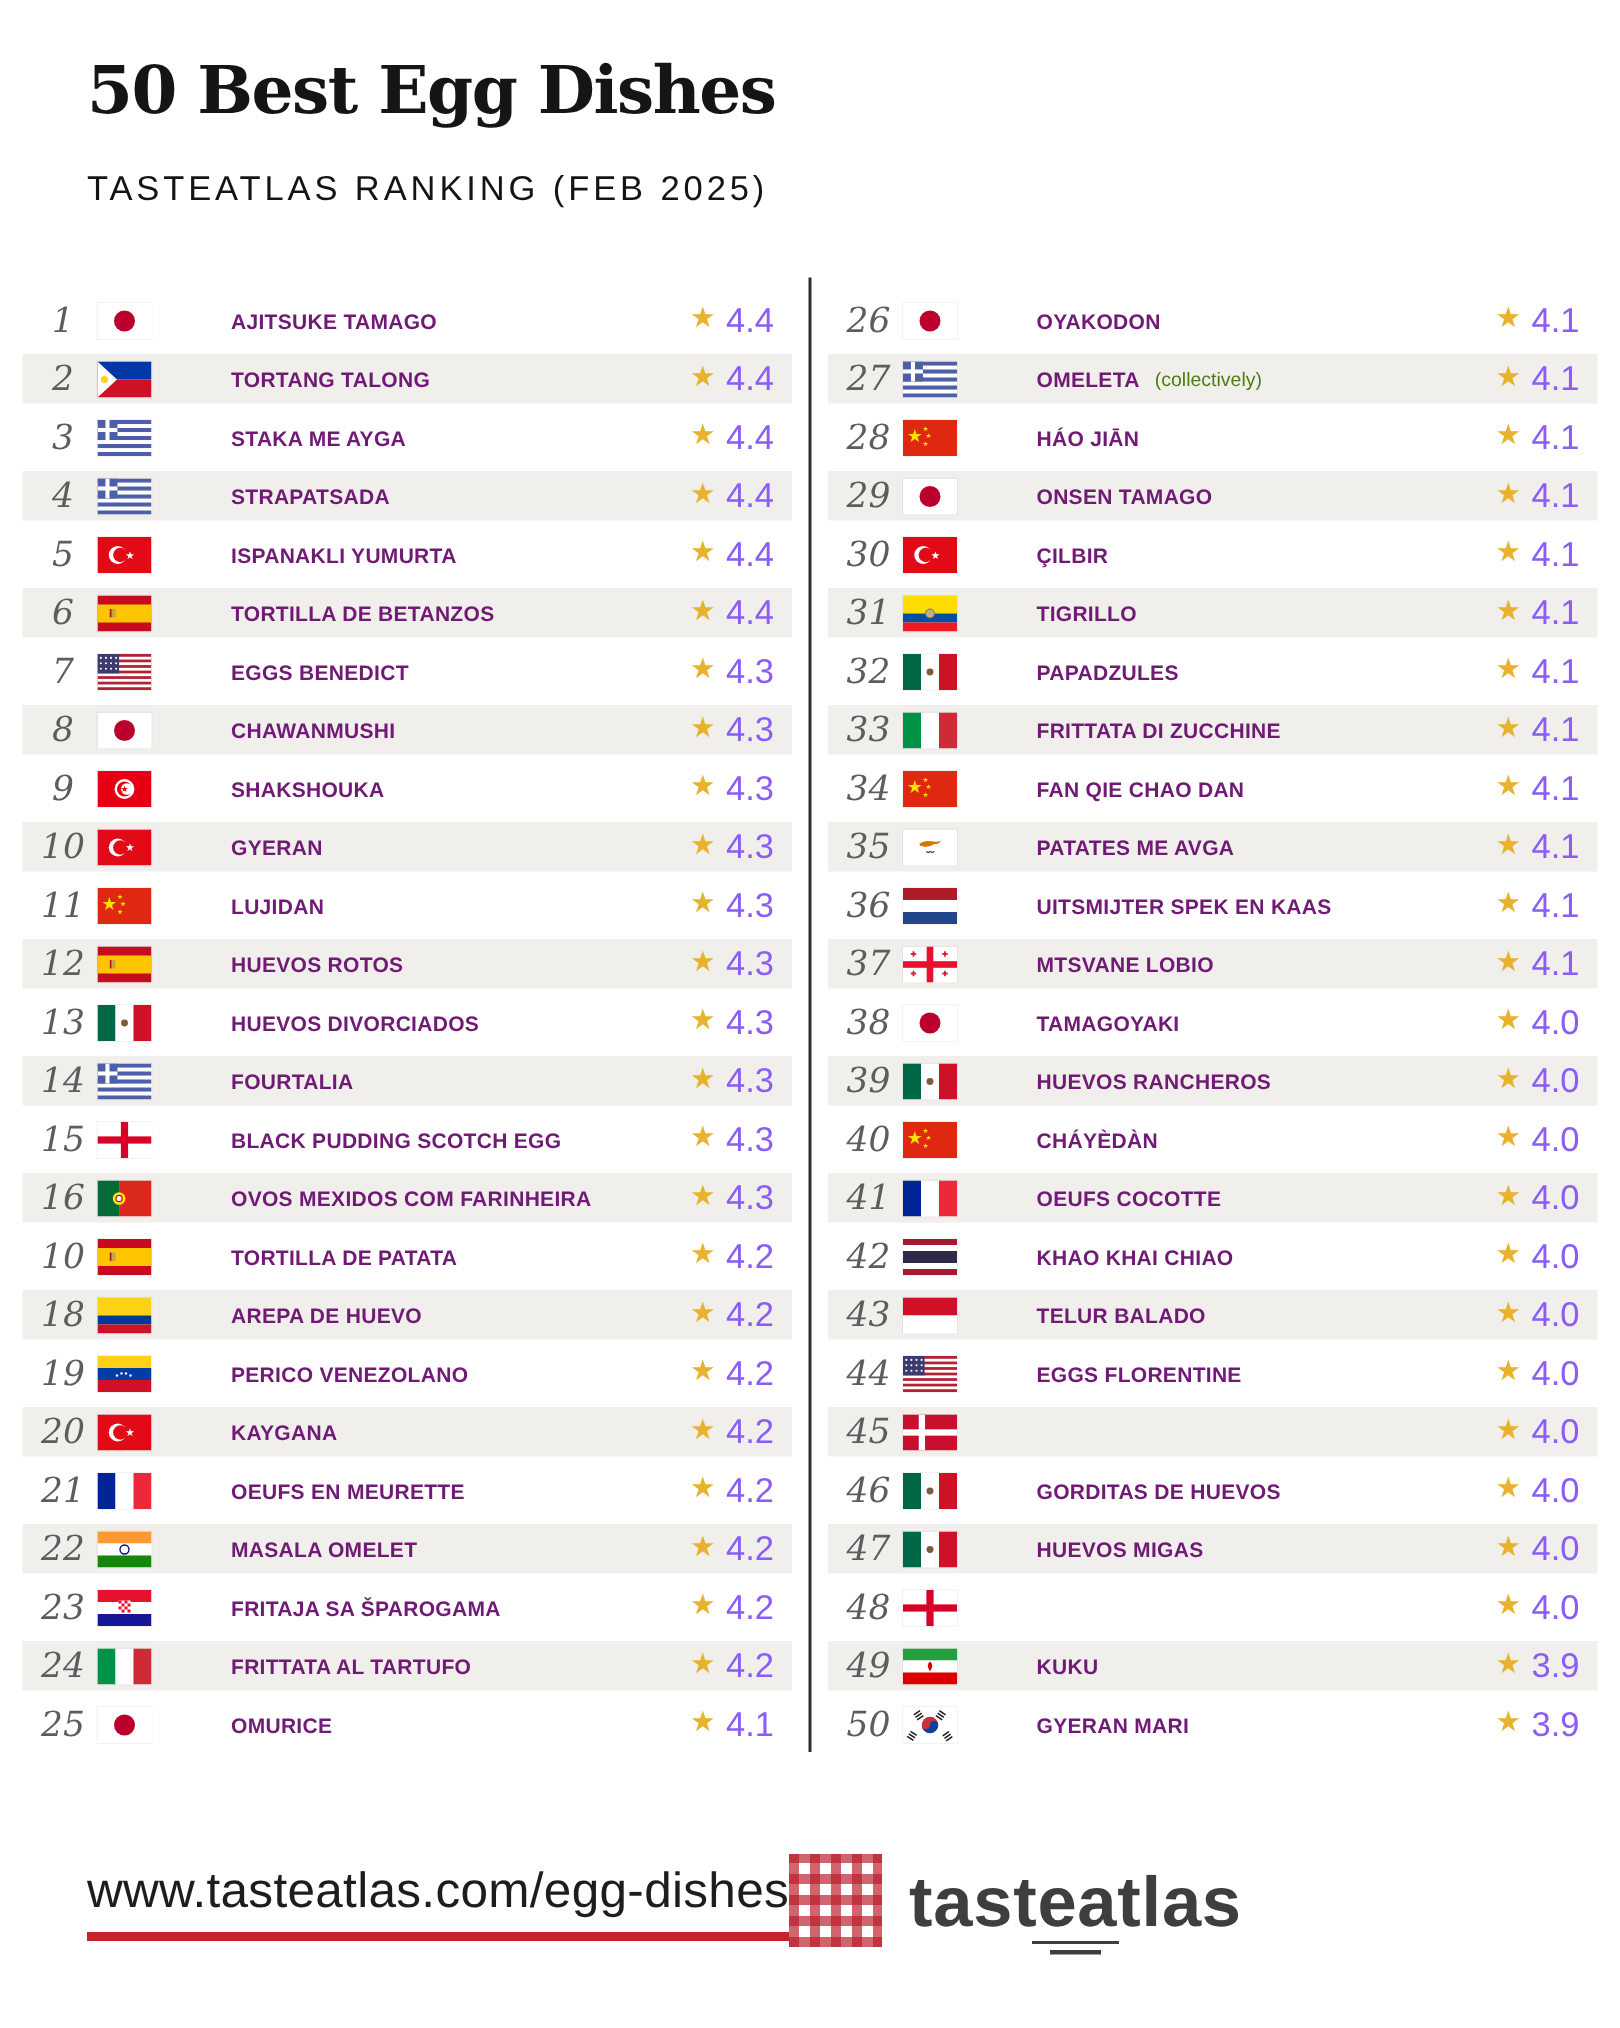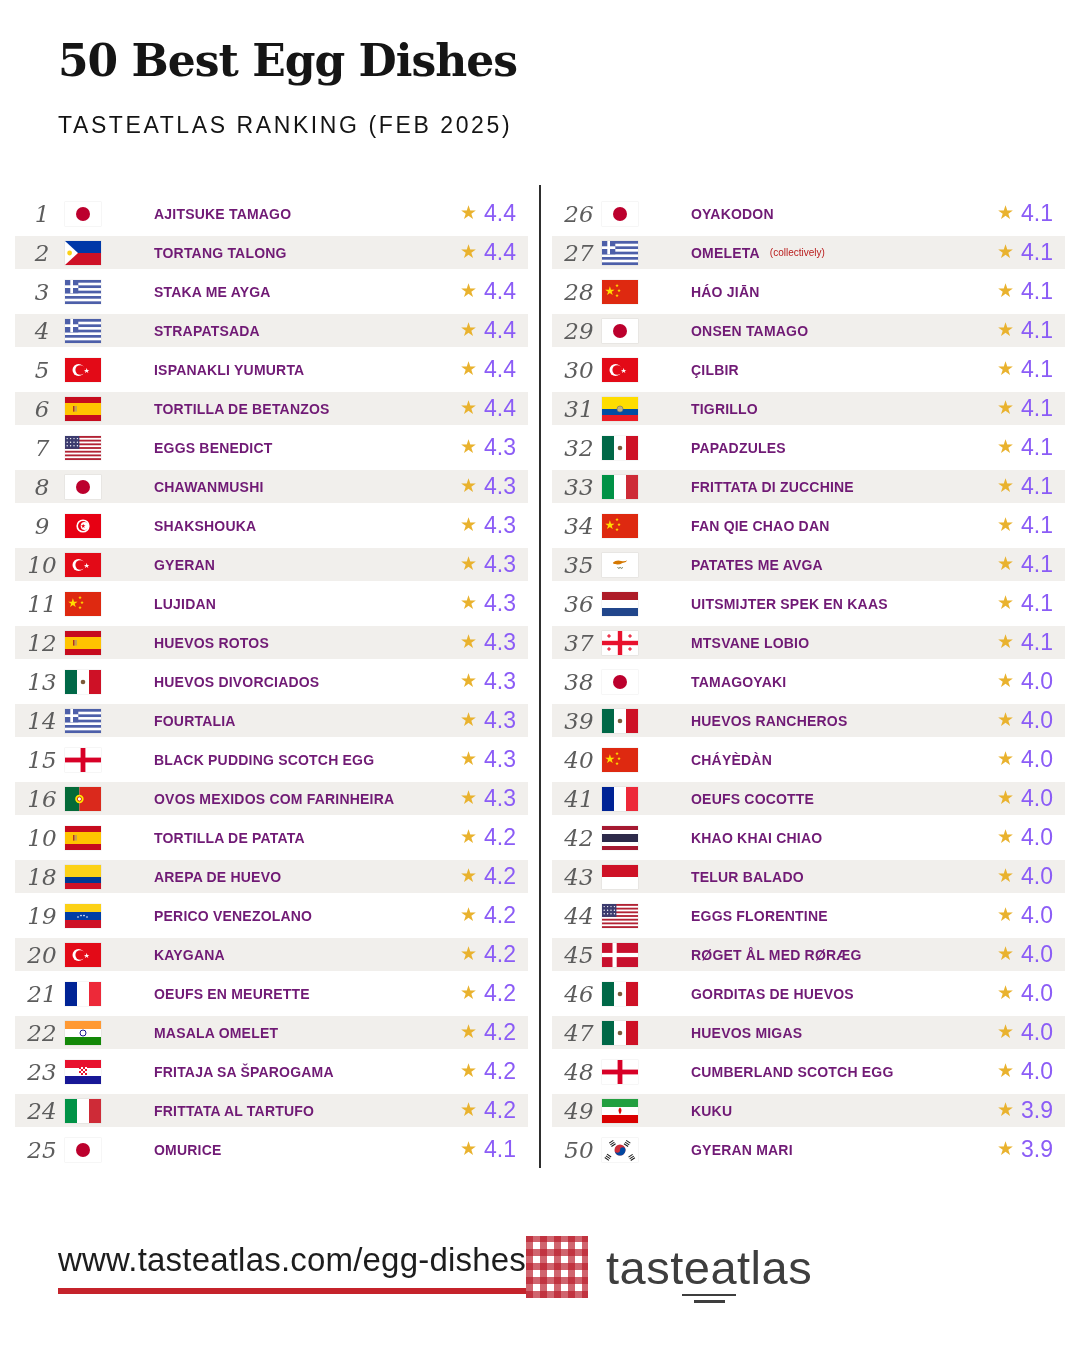--- a/index.html
+++ b/index.html
@@ -39,42 +39,42 @@
     font-size:23px;color:#5d5d5d;
   }
   .flag{
     width:36px;height:24px;flex:none;margin:0 15px 0 4px;line-height:0;
     box-shadow:0 0 0 0.5px rgba(0,0,0,0.07);
   }
   .flag svg{width:36px;height:24px;display:block;}
   .name{
     font-weight:700;font-size:14px;color:#701a75;letter-spacing:0.2px;white-space:nowrap;margin-left:38px;
   }
-  .note{font-weight:400;font-size:10px;color:#b91c1c;margin-left:10px;white-space:nowrap;}
+  .note{font-weight:400;font-size:13px;color:#4d7c0f;margin-left:10px;white-space:nowrap;}
   .rating-group{margin-left:auto;display:flex;align-items:center;gap:7px;flex:none;}
   .star{color:var(--star-color,#E9B22E);font-size:19px;line-height:1;transform:translateY(-1px);}
   .rating{font-size:23px;color:#8b5cf6;}
 
   
   .footer{
     position:absolute;left:0;right:0;top:1236px;
     display:flex;align-items:center;padding:0 42px 0 58px;
   }
   .url-block{display:inline-block;}
   .site-url{font-size:33px;color:#1d1d1d;letter-spacing:0.2px;}
   .url-bar{height:6px;background:var(--accent-red,#C5232B);margin-top:9px;width:100%;}
   .logo{display:flex;align-items:center;gap:18px;}
   .gingham{
     width:62px;height:62px;background-color:#fff;
     background-image:
       repeating-linear-gradient(90deg, rgba(186,28,42,.68) 0 7px, rgba(186,28,42,0) 7px 14px),
       repeating-linear-gradient(0deg, rgba(186,28,42,.68) 0 7px, rgba(186,28,42,0) 7px 14px);
   }
   .logo-text-wrap{position:relative;display:inline-block;}
-  .logo-text{font-size:47px;color:#3e3e3e;letter-spacing:0.5px;font-weight:400;}
+  .logo-text{font-size:47px;color:#3e3e3e;letter-spacing:0.5px;font-weight:700;}
   .logo-lines{position:absolute;left:37%;width:26%;bottom:-8px;}
   .logo-lines .l1{height:2.5px;background:#3e3e3e;}
   .logo-lines .l2{height:2.5px;background:#3e3e3e;width:58%;margin:4px auto 0;}
 </style>
 </head>
 <body>
 
 <div class="page">
 
   <div class="header">
@@ -934,21 +934,20 @@
 
   <div class="row alt">
     <span class="rank">45</span>
     <span class="flag">
             <svg xmlns="http://www.w3.org/2000/svg" viewBox="0 0 36 24">
               <rect x="0" y="0" width="36" height="24" fill="#C8102E"></rect>
               <rect x="10.5" y="0" width="4.2" height="24" fill="#fff"></rect>
               <rect x="0" y="9.9" width="36" height="4.2" fill="#fff"></rect>
             </svg>
           </span>
-    <span class="name">RØGET ÅL MED RØRÆG</span>
     <span class="note"></span>
     <span class="rating-group">
       <span class="star">★</span>
       <span class="rating">4.0</span>
     </span>
   </div>
 
   <div class="row">
     <span class="rank">46</span>
     <span class="flag">
@@ -987,21 +986,20 @@
 
   <div class="row">
     <span class="rank">48</span>
     <span class="flag">
             <svg xmlns="http://www.w3.org/2000/svg" viewBox="0 0 36 24">
               <rect x="0" y="0" width="36" height="24" fill="#fff"></rect>
               <rect x="15.6" y="0" width="4.8" height="24" fill="#D80027"></rect>
               <rect x="0" y="9.6" width="36" height="4.8" fill="#D80027"></rect>
             </svg>
           </span>
-    <span class="name">CUMBERLAND SCOTCH EGG</span>
     <span class="note"></span>
     <span class="rating-group">
       <span class="star">★</span>
       <span class="rating">4.0</span>
     </span>
   </div>
 
   <div class="row alt">
     <span class="rank">49</span>
     <span class="flag">

